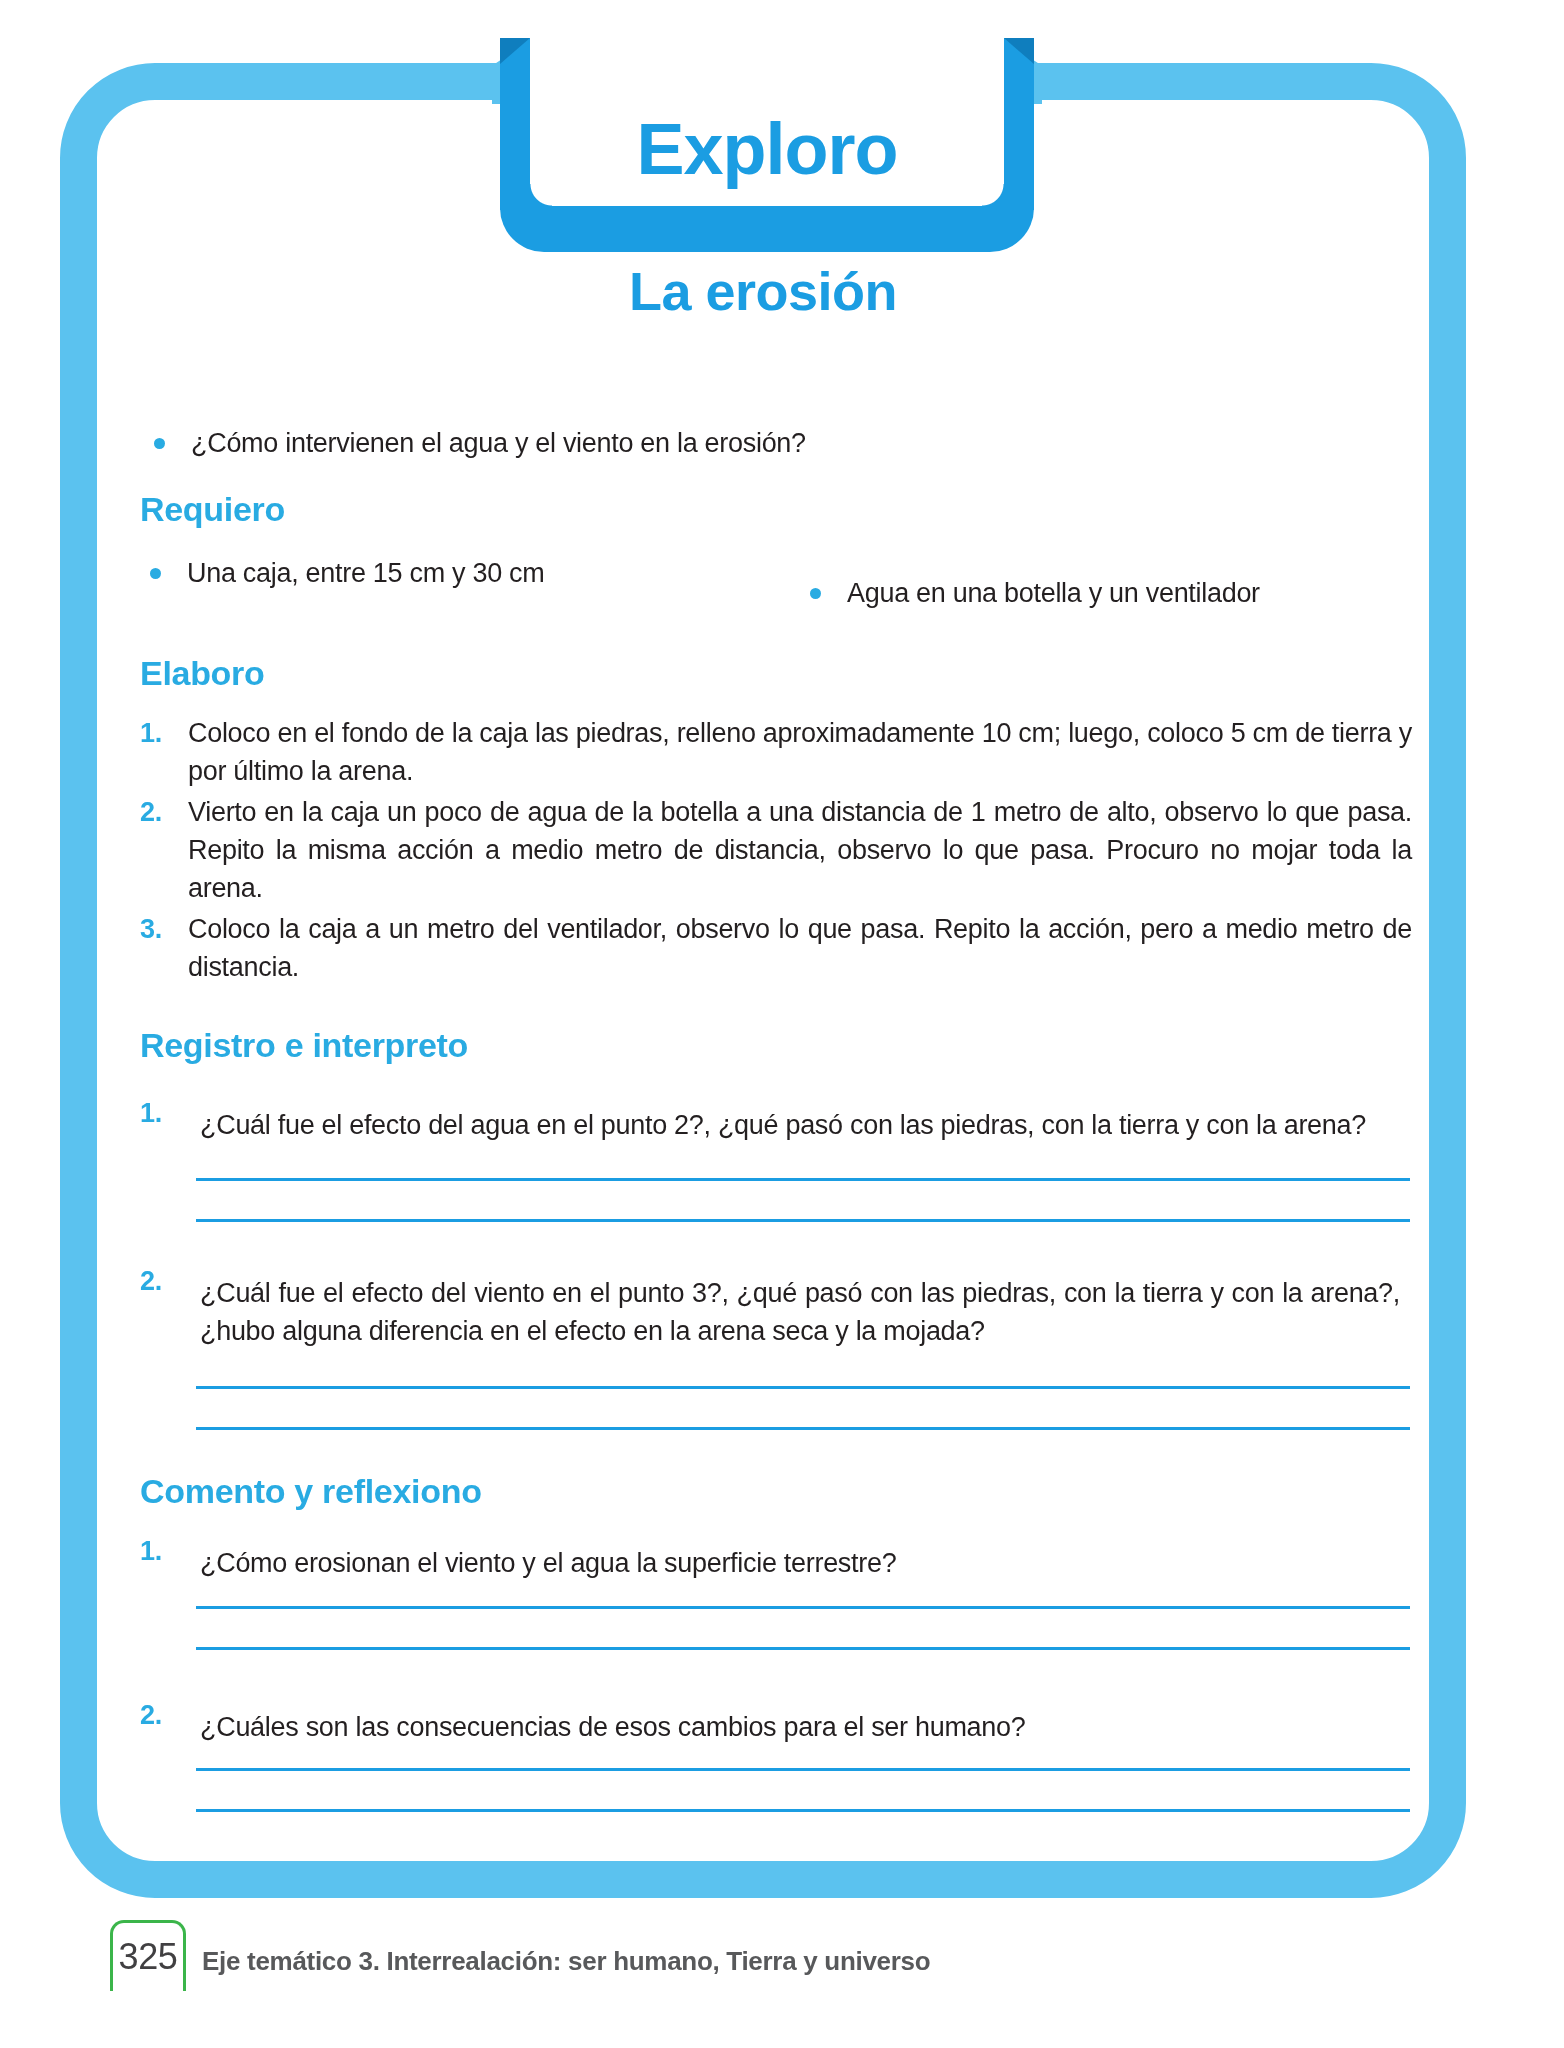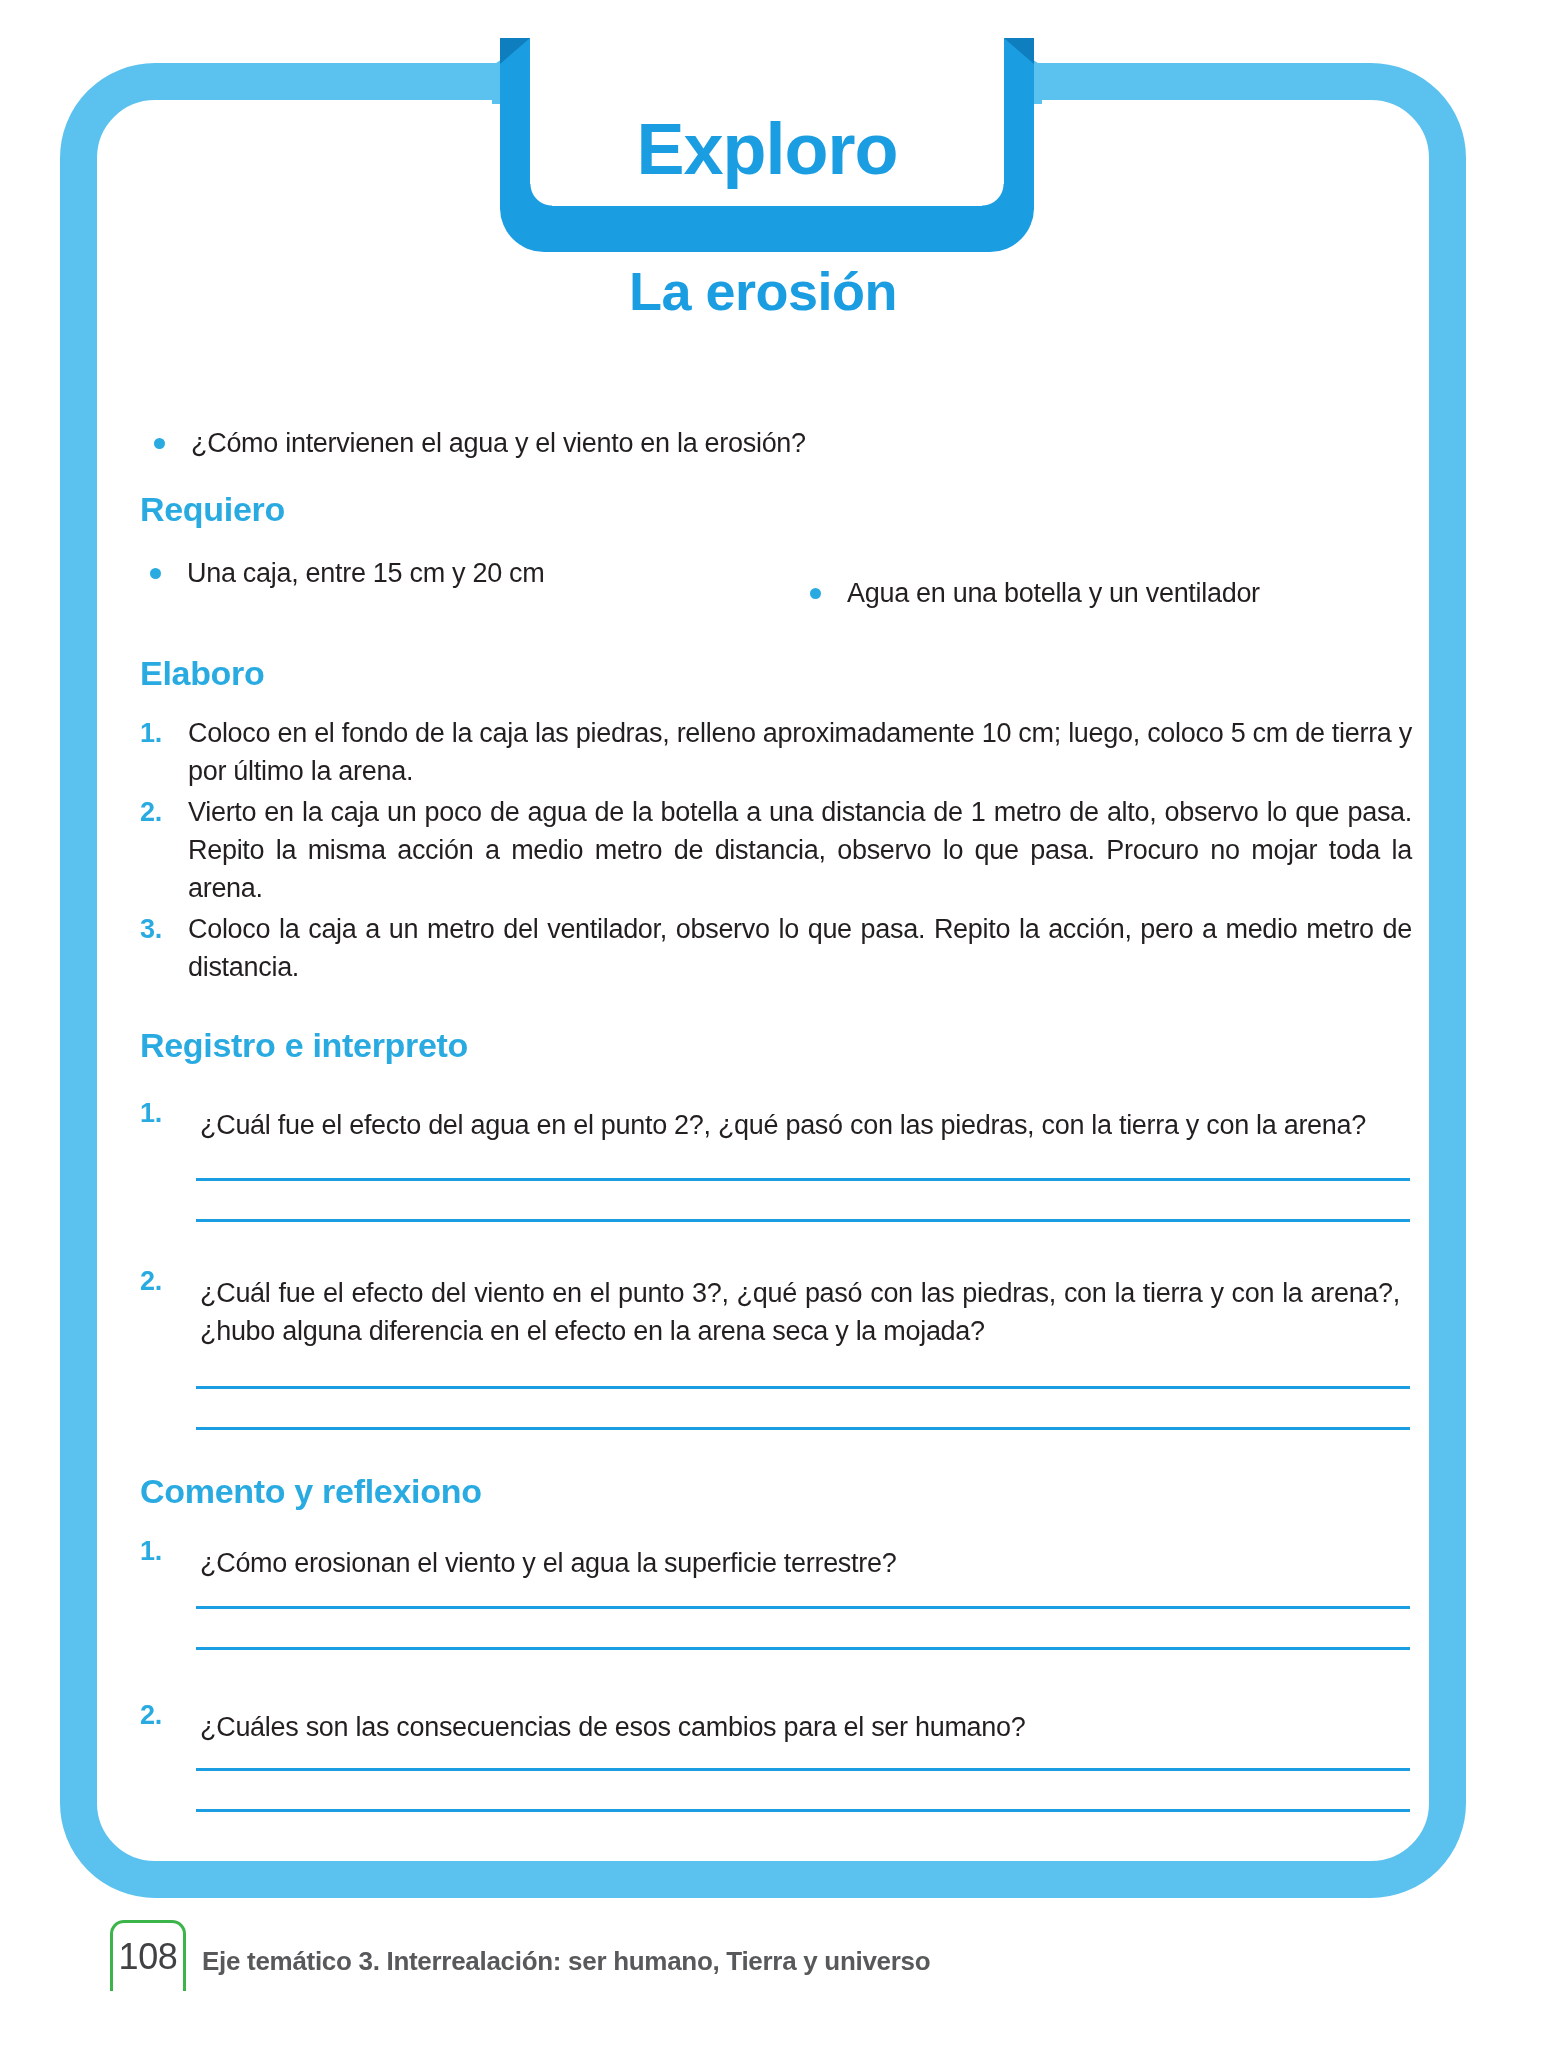--- a/index.html
+++ b/index.html
@@ -101,21 +101,21 @@
 
   <div class="bullet-row b-pregunta">
     <span class="dot"></span>
     <span class="oneline">¿Cómo intervienen el agua y el viento en la erosión?</span>
   </div>
 
   <h2 class="sec-h h-requiero">Requiero</h2>
   <div class="req-left">
     <div class="bullet-row">
       <span class="dot"></span>
-      <span>Una caja, entre 15 cm y 20 cm</span>
+      <span>Una caja, entre 15 cm y 30 cm</span>
     </div>
   </div>
   <div class="req-right">
     <div class="bullet-row">
       <span class="dot"></span>
       <span>Agua en una botella y un ventilador</span>
     </div>
   </div>
 
   <h2 class="sec-h h-elaboro">Elaboro</h2>
@@ -164,17 +164,17 @@
   <div class="q cq2">
     <span class="num">2.</span>
     <p class="q-text oneline">¿Cuáles son las consecuencias de esos cambios para el ser humano?</p>
   </div>
   <div class="lines l4">
     <div class="answer-line"></div>
     <div class="answer-line"></div>
   </div>
 
   <div class="page-box">
-    <span>108</span>
+    <span>325</span>
   </div>
   <div class="footer-caption">Eje temático 3. Interrealación: ser humano, Tierra y universo</div>
 
 </div>
 
 </body></html>

